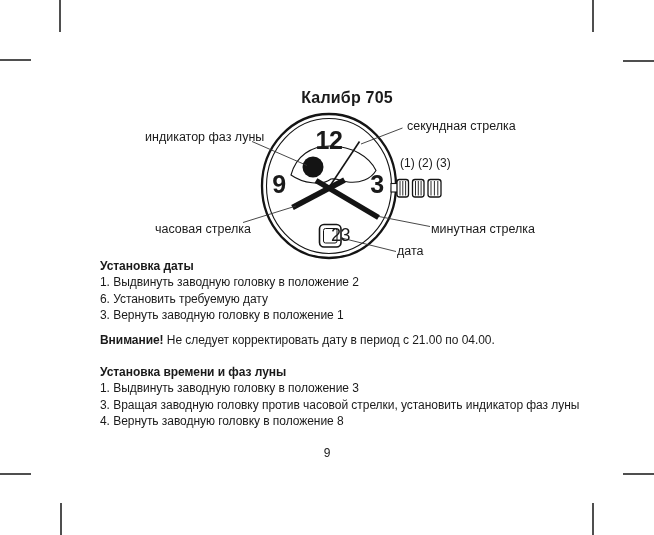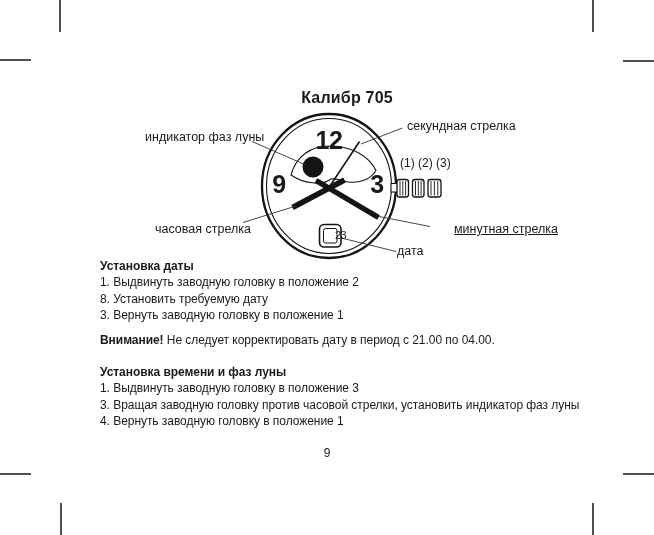--- a/index.html
+++ b/index.html
@@ -16,21 +16,21 @@
     box-sizing:border-box; text-align:center; margin:0;
     font-size:16px; font-weight:bold; letter-spacing:0.2px;
   }
 
   svg.diagram { position:absolute; left:0; top:0; }
 
   .lbl { position:absolute; font-size:12.5px; line-height:13px; white-space:nowrap; }
   .num { position:absolute; font-weight:bold; font-size:25px; line-height:25px;
          letter-spacing:-0.5px; text-align:center; }
   .date-val { position:absolute; left:321px; top:229px; width:39px; text-align:center;
-              font-size:11px; line-height:13px; letter-spacing:-0.6px; }
+              font-size:18px; line-height:13px; letter-spacing:-0.6px; }
 
   .body { position:absolute; left:100px; top:258px; font-size:12px;
           line-height:16.3px; letter-spacing:-0.05px; }
   .body p { margin:0; white-space:nowrap; }
   .head { font-weight:bold; }
   .attn { margin-top:9px !important; }
   .head2 { margin-top:15.5px !important; }
   .bold { font-weight:bold; }
 
   .pagenum { position:absolute; left:0; top:446px; width:654px; text-align:center;
@@ -102,31 +102,31 @@
 
   <div class="num" style="left:314px; top:128px; width:30px;">12</div>
   <div class="num" style="left:269px; top:172px; width:20px;">9</div>
   <div class="num" style="left:367px; top:172px; width:20px;">3</div>
   <div class="date-val">23</div>
 
   <div class="lbl" style="left:145px; top:131px;">индикатор фаз луны</div>
   <div class="lbl" style="left:407px; top:120px;text-align:center;">секундная стрелка</div>
   <div class="lbl" style="left:400px; top:157px; font-size:12px;">(1) (2) (3)</div>
   <div class="lbl" style="left:155px; top:223px;">часовая стрелка</div>
-  <div class="lbl" style="left:454px; top:223px;text-decoration:underline;">минутная стрелка</div>
+  <div class="lbl" style="left:431px; top:223px;">минутная стрелка</div>
   <div class="lbl" style="left:397px; top:245px;">дата</div>
 
   <div class="body">
     <p class="head">Установка даты</p>
     <p>1. Выдвинуть заводную головку в положение 2</p>
-    <p>8. Установить требуемую дату</p>
+    <p>6. Установить требуемую дату</p>
     <p>3. Вернуть заводную головку в положение 1</p>
 
     <p class="attn"><span class="bold">Внимание!</span> <span>Не следует корректировать дату в период с 21.00 по 04.00.</span></p>
 
     <p class="head head2">Установка времени и фаз луны</p>
     <p>1. Выдвинуть заводную головку в положение 3</p>
     <p>3. Вращая заводную головку против часовой стрелки, установить индикатор фаз луны</p>
-    <p>4. Вернуть заводную головку в положение 1</p>
+    <p>4. Вернуть заводную головку в положение 8</p>
   </div>
 
   <div class="pagenum">9</div>
 </div>
 
 </body></html>

